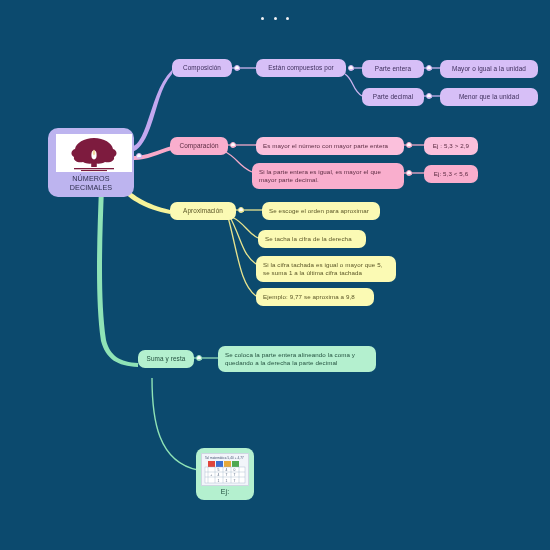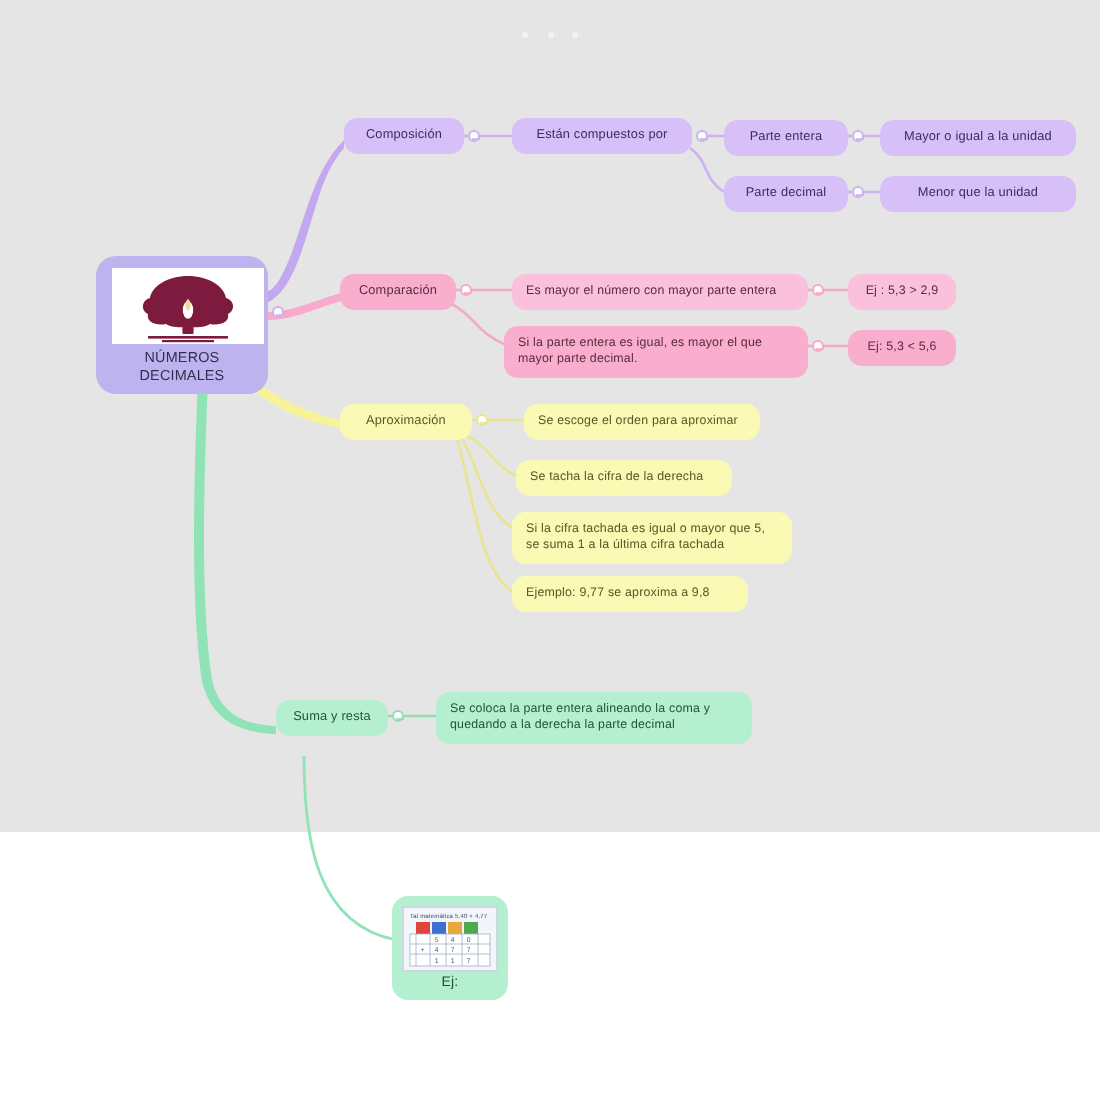--- a/index.html
+++ b/index.html
@@ -5,22 +5,22 @@
   * { box-sizing: border-box; }
   html, body {
     margin: 0; padding: 0;
     width: 550px; height: 550px;
     background: #ffffff;
     font-family: "Liberation Sans", sans-serif;
     overflow: hidden;
   }
   #canvas {
     position: relative;
-    width: 550px; height: 416px;
-    background: #e5e5e5;
+    width: 550px; height: 550px;
+    background: #0c4a6e;
   }
   #branches {
     position: absolute; left: 0; top: 0;
     width: 550px; height: 550px;
     pointer-events: none;
   }
 
   
   .node {
     position: absolute;

